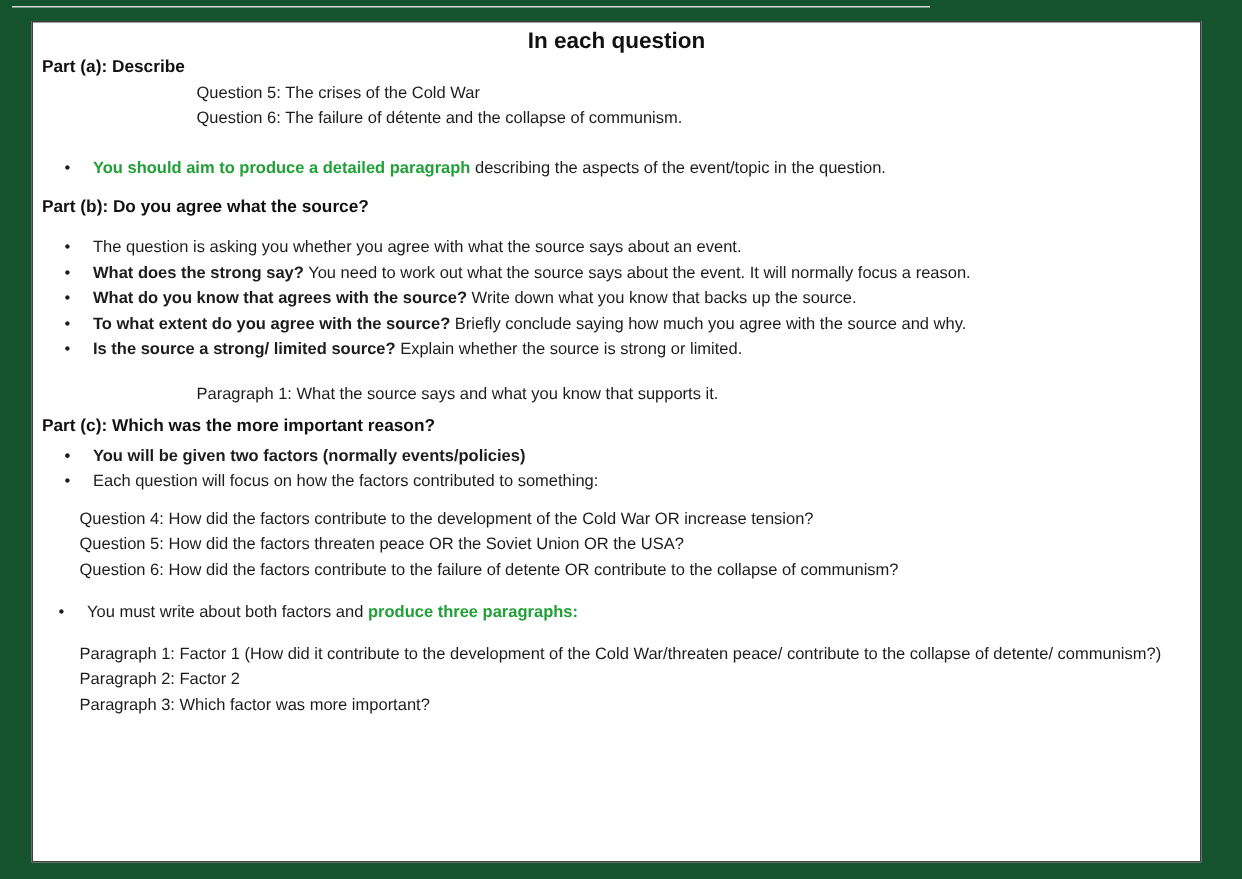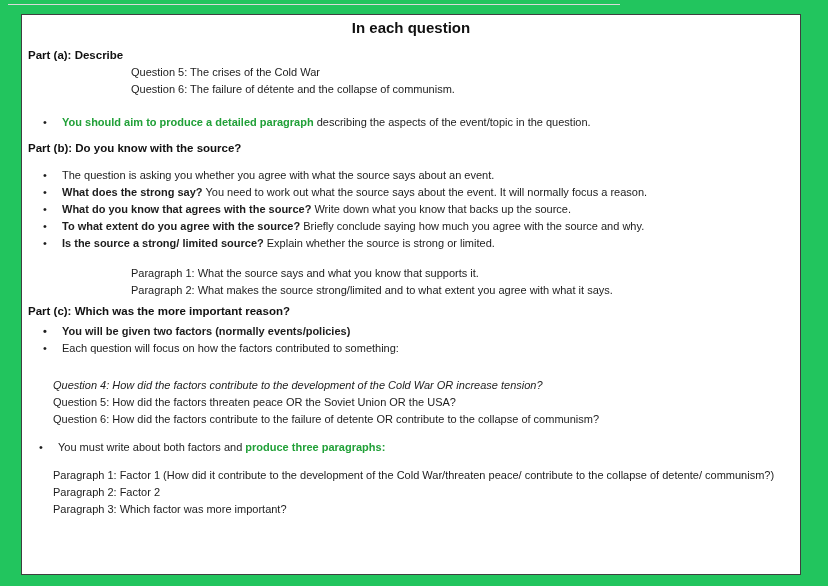--- a/index.html
+++ b/index.html
@@ -1,18 +1,18 @@
 <!DOCTYPE html>
 <html style="--green: #21a038; --border: #3f3f3f;"><head>
 <meta charset="utf-8">
 <style>
   html,body { margin:0; padding:0; background:#ffffff; }
   .page {
     position:relative; width:828px; height:586px; overflow:hidden;
-    background:#22c55e; color:#1c1c1c;
+    background:#14532d; color:#1c1c1c;
     font-family:"Liberation Sans", sans-serif; font-size:11px;
   }
   .top-rule {
     position:absolute; left:8px; top:4px; width:612px; height:1px;
     background:#d9d9d9;
   }
   .sheet {
     position:absolute; left:21px; top:14px; width:778px; height:555px;
     border:1px solid var(--border, #3f3f3f); background:#ffffff;
     padding-top:4px; box-sizing:content-box;
@@ -31,30 +31,30 @@
     content:"\2022"; position:absolute; left:21px; top:0; line-height:17px;
     color:#1c1c1c;
   }
   .bullet-tight { padding-left:36px; }
   .bullet-tight::before { left:17px; }
   .indent-deep { padding-left:109px; }
   .indent-shallow { padding-left:31px; }
   b { font-weight:bold; }
   .green { color:var(--green, #21a038); font-weight:bold; }
   
-  .mt-a-head { margin-top:10px; }
+  .mt-a-head { margin-top:0; }
   .mt-a-bullet { margin-top:5px; }
   .mt-a-green { margin-top:16px; }
   .mt-b-head { margin-top:9px; }
   .mt-b-first { margin-top:10px; }
   .mt-b-green { margin-top:6px; }
   .mt-b-para { margin-top:13px; }
   .mt-c-head { margin-top:4px; }
   .mt-c-first { margin-top:3px;font-weight:bold; }
-  .mt-c-q { margin-top:20px;font-style:italic; }
+  .mt-c-q { margin-top:8px; }
   .mt-c-green { margin-top:11px; }
   .mt-c-para { margin-top:11px; }
 </style>
 </head>
 <body>
 
 <div class="page">
   <div class="top-rule"></div>
 
   <div class="sheet">
@@ -62,31 +62,30 @@
     <div class="title">In each question</div>
 
     <div class="part-heading mt-a-head">Part (a): Describe</div>
 
 
     <div class="line indent-deep">Question 5: The crises of the Cold War</div>
     <div class="line indent-deep">Question 6: The failure of détente and the collapse of communism.</div>
 
     <div class="line bullet mt-a-green"><span class="green">You should aim to produce a detailed paragraph</span><span> describing the aspects of the event/topic in the question.</span></div>
 
-    <div class="part-heading mt-b-head">Part (b): Do you know with the source?</div>
+    <div class="part-heading mt-b-head">Part (b): Do you agree what the source?</div>
 
     <div class="line bullet mt-b-first"><b></b><span>The question is asking you whether you agree with what the source says about an event.</span></div>
     <div class="line bullet"><b>What does the strong say?</b><span> You need to work out what the source says about the event.  It will normally focus a reason.</span></div>
     <div class="line bullet"><b>What do you know that agrees with the source?</b><span> Write down what you know that backs up the source.</span></div>
     <div class="line bullet"><b>To what extent do you agree with the source?</b><span> Briefly conclude saying how much you agree with the source and why.</span></div>
     <div class="line bullet"><b>Is the source a strong/ limited source?</b><span> Explain whether the source is strong or limited.</span></div>
 
 
     <div class="line indent-deep mt-b-para">Paragraph 1: What the source says and what you know that supports it.</div>
-    <div class="line indent-deep">Paragraph 2: What makes the source strong/limited and to what extent you agree with what it says.</div>
 
     <div class="part-heading mt-c-head">Part (c): Which was the more important reason?</div>
 
     <div class="line bullet mt-c-first">You will be given two factors (normally events/policies)</div>
     <div class="line bullet">Each question will focus on how the factors contributed to something:</div>
 
     <div class="line indent-shallow mt-c-q">Question 4: How did the factors contribute to the development of the Cold War OR increase tension?</div>
     <div class="line indent-shallow">Question 5: How did the factors threaten peace OR the Soviet Union OR the USA?</div>
     <div class="line indent-shallow">Question 6: How did the factors contribute to the failure of detente OR contribute to the collapse of communism?</div>
 

